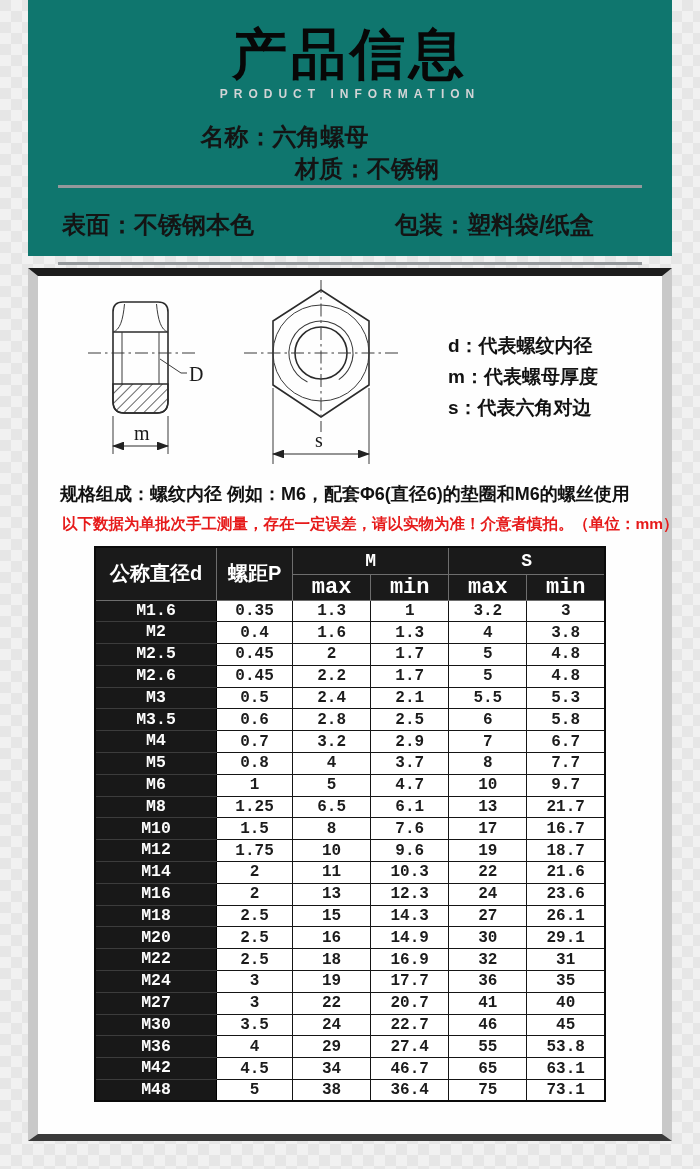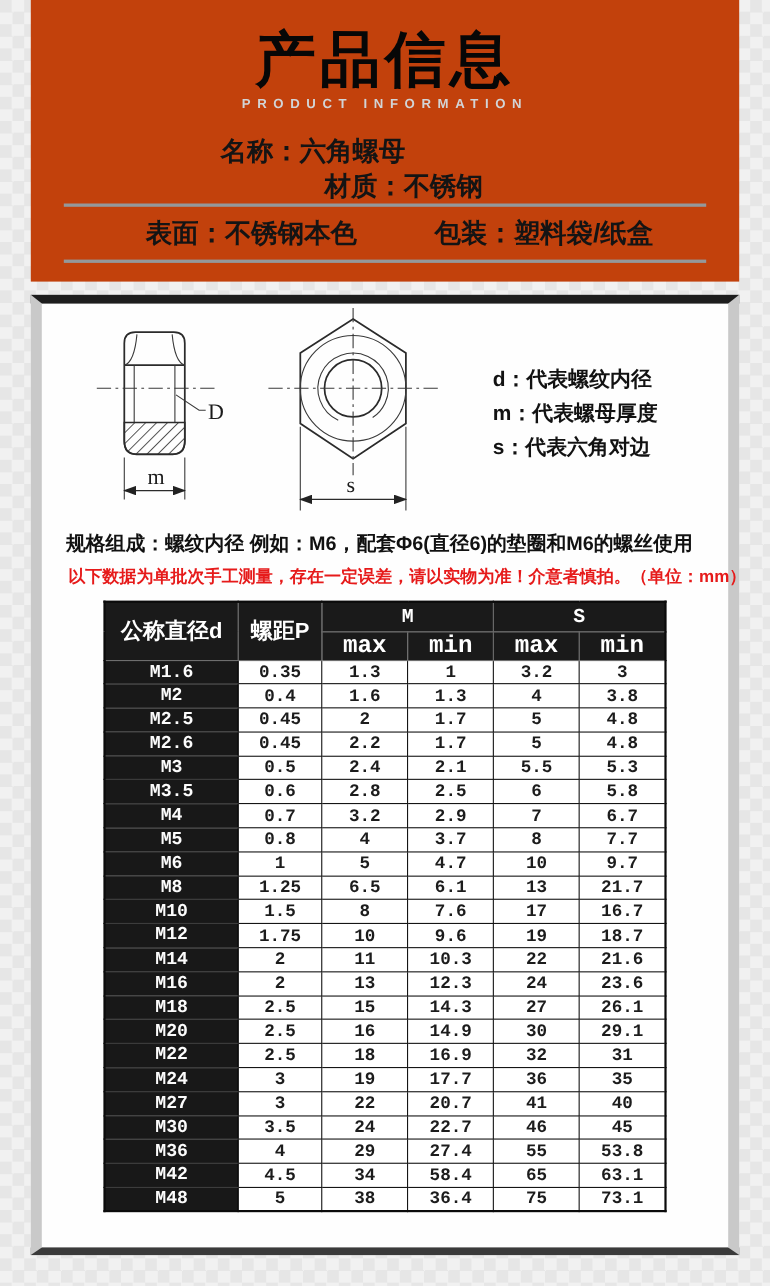--- a/index.html
+++ b/index.html
@@ -7,33 +7,33 @@
   body {
     width:700px; height:1169px; position:relative; overflow:hidden;
     font-family:"Liberation Sans", sans-serif;
     background-color:#ebebeb;
     background-image:repeating-conic-gradient(#f1f1f1 0% 25%, #e6e6e6 0% 50%);
     background-size:22px 22px;
   }
   
   .top-card {
     position:absolute; left:28px; top:0; width:644px; height:256px;
-    background:#c2410c; padding-top:24px;
+    background:#0f766e; padding-top:24px;
   }
   .page-title {
     margin:0; text-align:center; font-size:55px; line-height:1.12;
     font-weight:900; letter-spacing:4px; color:#070707;
   }
   .page-subtitle {
     margin-top:1px; text-align:center; font-size:12px; font-weight:700;
     letter-spacing:6px; color:#d2d4d6;
   }
   .info-row { display:flex; align-items:center; padding-left:34px; }
   .info-row.r1 { margin-top:20px; height:64px;flex-direction:column; }
-  .info-row.r2 { height:48px;text-align:center; }
+  .info-row.r2 { height:74px; }
   .info-cell { font-size:24px; font-weight:600; color:#141414; white-space:nowrap; }
   .info-cell.left { width:333px; }
   .divider { height:3px; background:#94989b; margin:0 30px; }
   
   .content-box {
     position:absolute; left:28px; top:268px; width:644px; height:873px;
     background:#fefefe;
     border-top:8px solid #1d1d1d;
     border-bottom:7px solid #3a3a3a;
     border-left:10px solid #c9c9c9;
@@ -346,21 +346,21 @@
         <td>4</td>
         <td>29</td>
         <td>27.4</td>
         <td>55</td>
         <td>53.8</td>
       </tr>
         <tr>
         <td class="dcol">M42</td>
         <td>4.5</td>
         <td>34</td>
-        <td>58.4</td>
+        <td>46.7</td>
         <td>65</td>
         <td>63.1</td>
       </tr>
         <tr>
         <td class="dcol">M48</td>
         <td>5</td>
         <td>38</td>
         <td>36.4</td>
         <td>75</td>
         <td>73.1</td>

